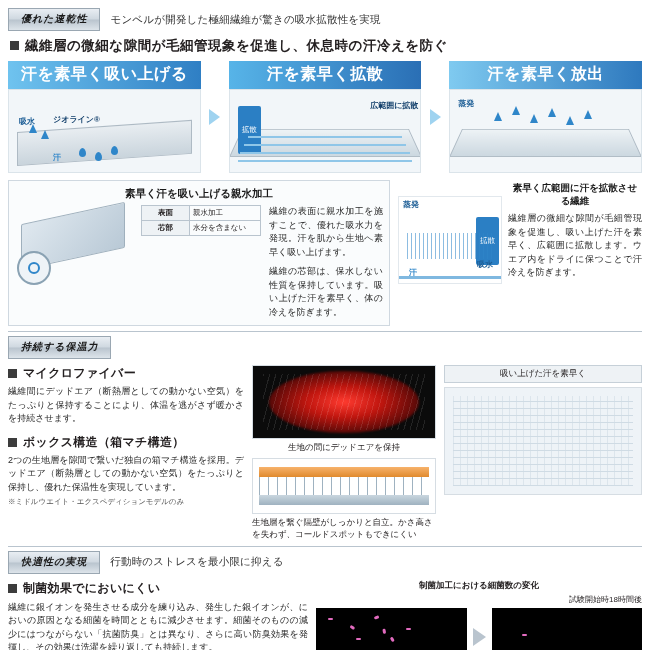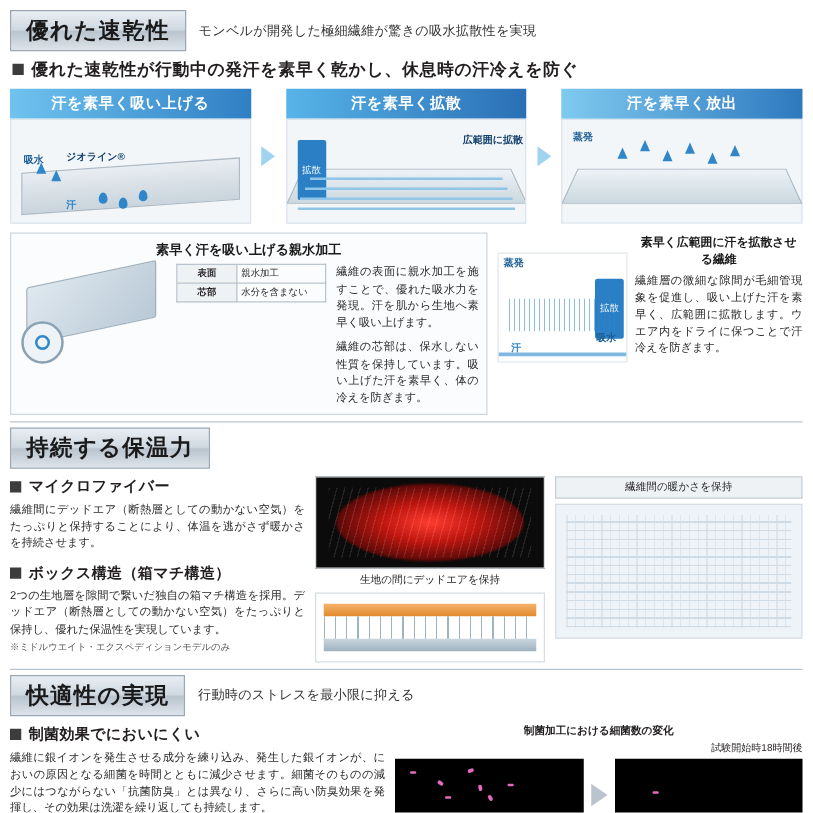--- a/index.html
+++ b/index.html
@@ -9,44 +9,45 @@
     font-family: "Liberation Sans", sans-serif;
     background: #ffffff;
     color: #231f20;
     overflow: hidden;
   }
   .page { width: 650px; height: 650px; position: relative; padding: 6px 8px; }
 
   
   .sec-head { display: flex; align-items: center; gap: 10px; margin: 2px 0 6px 0; }
   .sec-title {
-    font-size: 18px; font-weight: bold; letter-spacing: 1px;
+    font-size: 10px; font-weight: bold; letter-spacing: 1px;
     color: #1a1a1a;
     background: linear-gradient(to bottom, #e9eef3 0%, #cfd8e0 48%, #b9c4ce 52%, #dde4ea 100%);
     border: 1px solid #9aa7b2;
     padding: 3px 12px 4px 12px;
     white-space: nowrap;
+    font-style: italic;
   }
   .sec-sub { font-size: 10.5px; color: #333; letter-spacing: .2px; }
   .hr-thin { border-top: 1px solid #b9c4ce; margin: 5px 0 4px 0; }
 
   
   .h-sq { display: flex; align-items: flex-start; gap: 6px; font-weight: bold; }
   .sq { display: inline-block; width: 9px; height: 9px; background: #3c3c3c; margin-top: 4px; flex: 0 0 auto; }
 
   .h1-line { font-size: 13.5px; letter-spacing: .5px; margin: 2px 0 6px 2px; }
   .h2-line { font-size: 12px; letter-spacing: .3px; }
   .body-txt { font-size: 9px; line-height: 1.5; color: #2a2a2a; text-align: justify; }
   .tiny { font-size: 7.5px; color: #555; line-height: 1.4; }
 
   
   .tri { display: flex; gap: 6px; align-items: stretch; }
   .tri-col { flex: 1 1 0; display: flex; flex-direction: column; }
   .tri-cap {
-    color: #fff; font-size: 12px; font-weight: bold; text-align: center;
+    color: #fff; font-size: 16px; font-weight: bold; text-align: center;
     padding: 3px 0 4px 0; letter-spacing: .5px;
     background: linear-gradient(to right, #6fc3ef, #2f7fc4);
   }
   .tri-cap.c2 { background: linear-gradient(to right, #57b4e8, #2a6fb5); }
   .tri-cap.c3 { background: linear-gradient(to right, #7fcaf0, #2e79be); }
   .tri-body { position: relative; height: 84px; background: #f2f6f9; border: 1px solid #dbe4ea; overflow: hidden; }
   .arrow-between {
     width: 16px; align-self: center; display: flex; align-items: center; justify-content: center;
   }
   .arrow-between i {
@@ -104,21 +105,21 @@
 
 <div class="page">
 
   <div class="sec-head">
     <div class="sec-title">優れた速乾性</div>
     <div class="sec-sub">モンベルが開発した極細繊維が驚きの吸水拡散性を実現</div>
   </div>
 
   <div class="h-sq h1-line">
     <span class="sq"></span>
-    <span>優れた速乾性が行動中の発汗を素早く乾かし、休息時の汗冷えを防ぐ</span>
+    <span>繊維層の微細な隙間が毛細管現象を促進し、休息時の汗冷えを防ぐ</span>
   </div>
 
   <div class="tri">
 
     <div class="tri-col">
       <div class="tri-cap">汗を素早く吸い上げる</div>
       <div class="tri-body">
         <div class="slab"></div>
         <div class="lbl-sm" style="left:10px; top:26px;">吸水</div>
         <div class="lbl-sm" style="left:44px; top:24px; color:#123f6b;">ジオライン®</div>
@@ -242,24 +243,25 @@
       <div class="fig-box" style="height:74px; position:relative; overflow:hidden; background:#0b0b0b;">
         <div style="position:absolute; left:50%; top:50%; width:150px; height:62px; transform:translate(-50%,-50%); background:radial-gradient(ellipse at center, #ff3b30 0%, #c0160f 35%, #5a0a08 70%, #120202 100%); border-radius:50%; filter:blur(1px);"></div>
         <div style="position:absolute; left:10px; top:8px; right:10px; bottom:8px; background:repeating-linear-gradient(105deg, rgba(255,255,255,.10) 0 1px, transparent 1px 6px);"></div>
       </div>
       <div class="cap-center">生地の間にデッドエアを保持</div>
       <div class="fig-box" style="height:56px; position:relative; overflow:hidden; margin-top:4px;">
         <div style="position:absolute; left:6px; right:6px; top:8px; height:10px; background:linear-gradient(to bottom,#f7b26b,#e08a2e);"></div>
         <div style="position:absolute; left:6px; right:6px; bottom:8px; height:10px; background:linear-gradient(to bottom,#c9d6df,#9fb2c0);"></div>
         <div style="position:absolute; left:6px; right:6px; top:18px; bottom:18px; background:repeating-linear-gradient(90deg,#9fb2c0 0 1px, transparent 1px 9px);"></div>
       </div>
+      <div class="cap-center" style="text-align:left;">生地層を繋ぐ隔壁がしっかりと自立。かさ高さを失わず、コールドスポットもできにくい</div>
     </div>
 
     <div class="s2right">
-      <div class="badge-lite">繊維間の暖かさを保持</div>
+      <div class="badge-lite">吸い上げた汗を素早く</div>
       <div class="fig-box" style="height:108px; margin-top:4px; background:#eef3f7; position:relative; overflow:hidden;">
         <div style="position:absolute; inset:8px; background:repeating-linear-gradient(0deg,#cfdbe4 0 1px, transparent 1px 7px), repeating-linear-gradient(90deg,#dce5ec 0 1px, transparent 1px 7px);"></div>
       </div>
     </div>
   </div>
 
   <div class="hr-thin"></div>
 
   <div class="sec-head">
     <div class="sec-title">快適性の実現</div>

